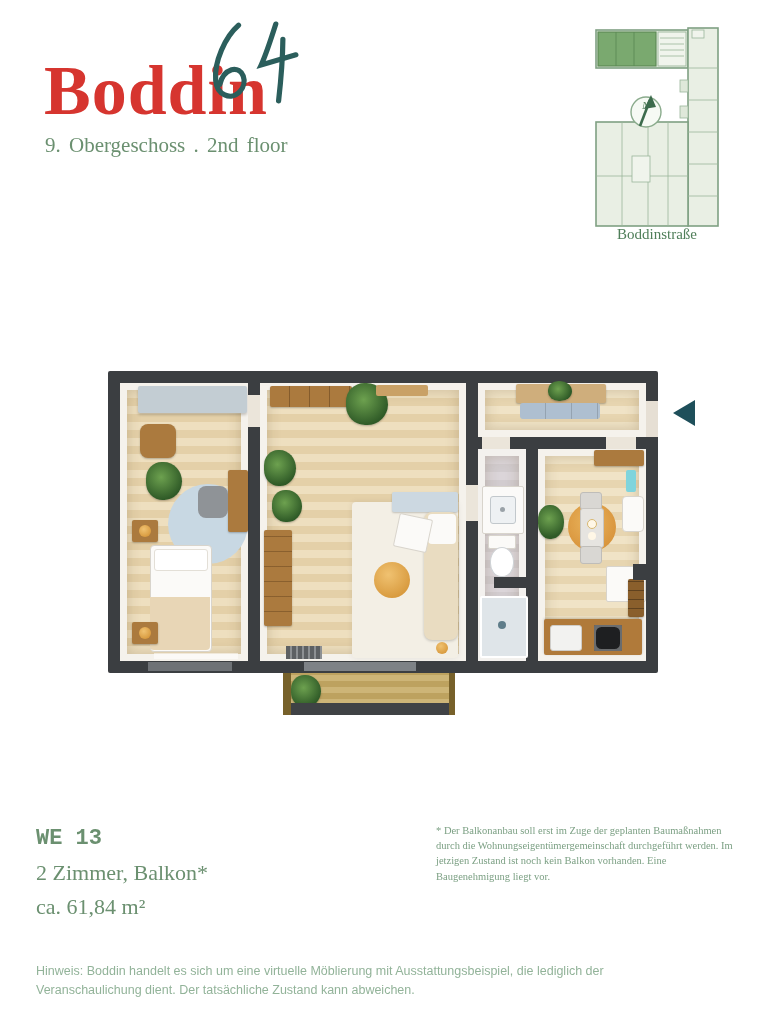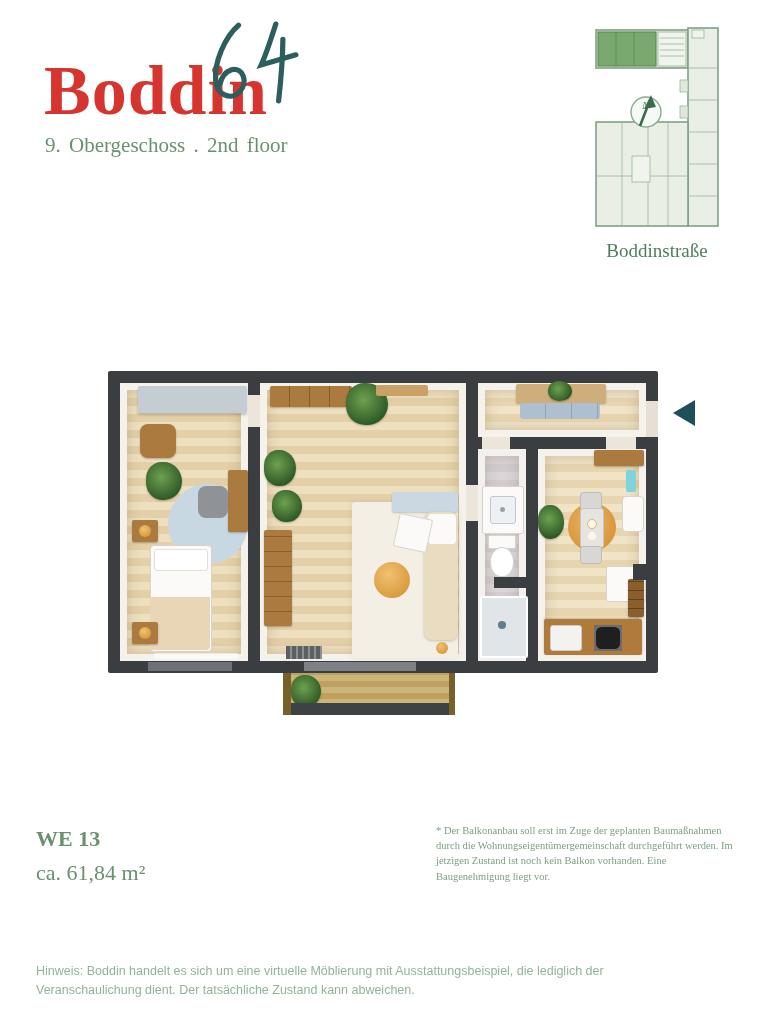--- a/index.html
+++ b/index.html
@@ -9,21 +9,21 @@
   .f{position:absolute;}
 
   
   .logo-text{left:44px;top:56px;font-size:70px;font-weight:700;color:#d6352f;
              letter-spacing:1px;line-height:1;}
   .logo-number{left:198px;top:16px;width:118px;height:104px;}
   .floor-label{left:45px;top:133px;font-size:21px;color:#6b9070;word-spacing:3px;}
 
   
   .siteplan{left:592px;top:24px;width:130px;height:206px;}
-  .street-label{left:586px;top:240px;width:142px;text-align:center;font-size:19px;color:#4f7e59;}
+  .street-label{left:586px;top:226px;width:142px;text-align:center;font-size:15px;color:#4f7e59;}
 
   
   .plan{left:108px;top:371px;width:550px;height:302px;background:#3b3e41;border-radius:2px;}
   .room{position:absolute;background:#f5f2ec;}
   .floor{position:absolute;inset:7px;box-shadow:inset 0 0 14px rgba(110,90,55,.28);}
   .wood{background:repeating-linear-gradient(180deg,#eedfbf 0 8px,#e4d0a8 8px 16px);}
   .wood-light{background:repeating-linear-gradient(180deg,#f0e3c6 0 8px,#e7d5b0 8px 16px);}
   .bathfloor{background:repeating-linear-gradient(180deg,#dbd5d9 0 8px,#d2cccf 8px 16px);}
   .gap{position:absolute;background:#ebe5da;}
   .stub{position:absolute;background:#3b3e41;}
@@ -34,21 +34,21 @@
   .woodf{background:#ab7a3e;border-radius:2px;box-shadow:0 1px 2px rgba(0,0,0,.25);}
   .gold{background:radial-gradient(circle at 40% 35%,#f0c271,#d89a3e 75%);border-radius:50%;}
 
   
   .entry-arrow{left:673px;top:400px;width:0;height:0;
       border-top:13px solid transparent;border-bottom:13px solid transparent;
       border-right:22px solid #1e4f5a;}
 
   
   .unit-info{left:36px;top:822px;color:#6b9070;font-size:22px;line-height:34px;}
-  .unit-id{font-weight:700;}
+  .unit-id{font-weight:700;font-family:Liberation Mono, monospace;}
   .disclaimers{left:424px;top:823px;width:318px;color:#7ca084;font-size:10.5px;line-height:1.45;}
   .disclaimers p{margin:0 0 13px 12px;}
   .note{left:36px;top:962px;width:664px;color:#92b399;font-size:12.5px;line-height:1.55;
         font-family:"Liberation Sans", sans-serif;}
 </style>
 </head>
 <body>
 
 <div>
 
@@ -192,20 +192,21 @@
     <div class="f plant" style="left:8px;top:2px;width:30px;height:32px;"></div>
     <div class="f" style="left:0;top:30px;width:172px;height:12px;background:#3f4245;"></div>
     <div class="f" style="left:0;top:0;width:8px;height:42px;background:#77612a;"></div>
     <div class="f" style="left:166px;top:0;width:6px;height:42px;background:#77612a;"></div>
   </div>
 
   <div class="abs entry-arrow"></div>
 
   <div class="abs unit-info">
     <div class="unit-id">WE 13</div>
+    <div>2 Zimmer, Balkon*</div>
     <div>ca. 61,84 m²</div>
   </div>
 
   <div class="abs disclaimers">
     <p>* Der Balkonanbau soll erst im Zuge der geplanten Baumaßnahmen durch die Wohnungseigentümergemeinschaft durchgeführt werden. Im jetzigen Zustand ist noch kein Balkon vorhanden. Eine Baugenehmigung liegt vor.</p>
   </div>
 
   <div class="abs note">Hinweis: Boddin handelt es sich um eine virtuelle Möblierung mit Ausstattungsbeispiel, die lediglich der Veranschaulichung dient. Der tatsächliche Zustand kann abweichen.</div>
 
 </div>

